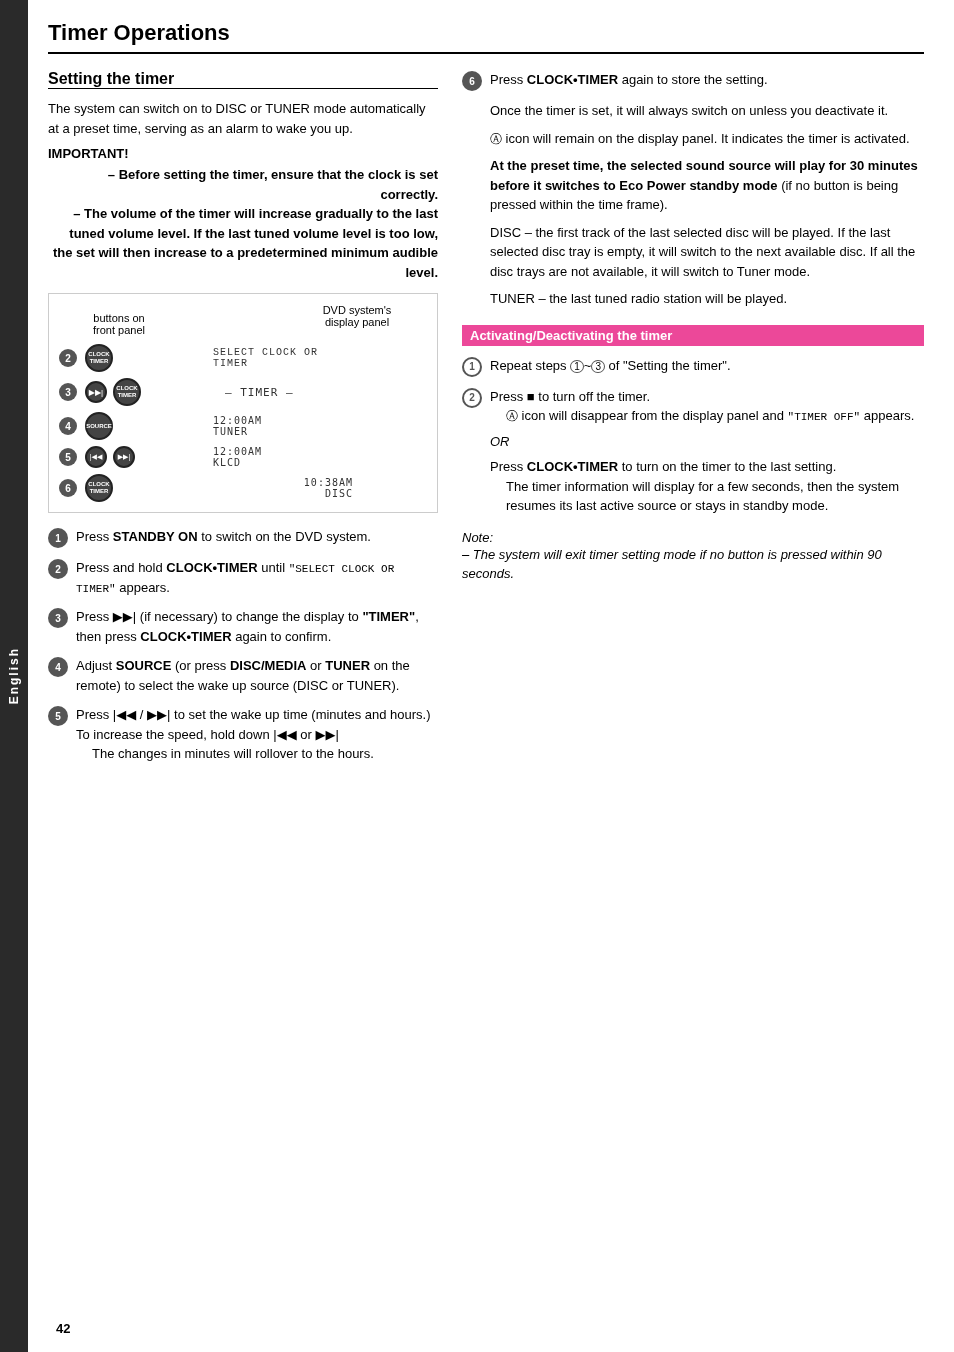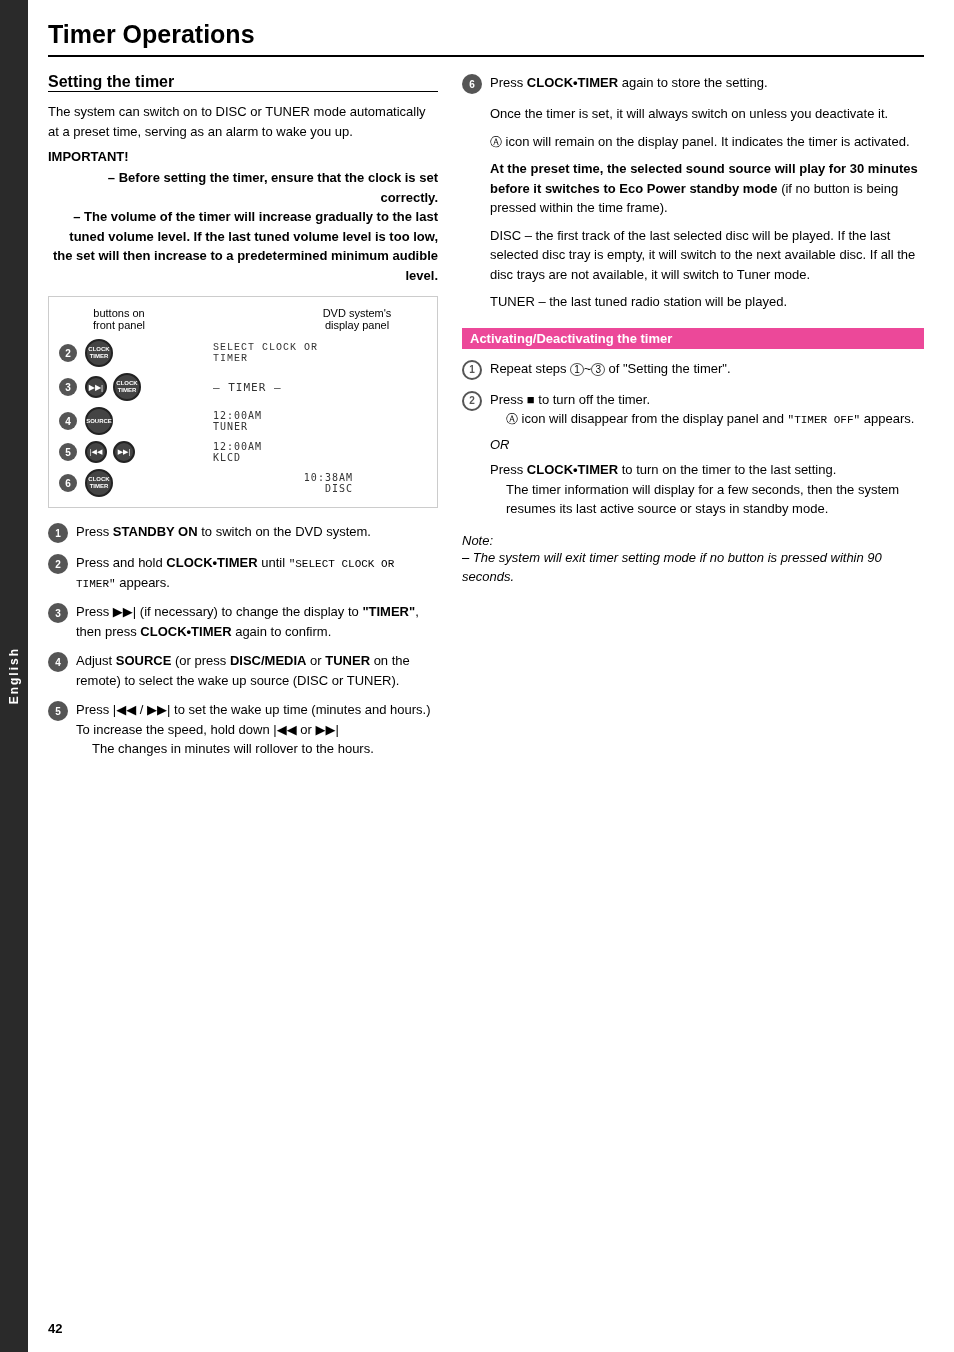--- a/index.html
+++ b/index.html
@@ -38,21 +38,21 @@
     }
 
     
     .main-content {
       flex: 1;
       padding: 20px 30px 20px 20px;
     }
 
     
     .page-title {
-      font-size: 25px;
+      font-size: 22px;
       font-weight: bold;
       border-bottom: 2px solid #000;
       padding-bottom: 6px;
       margin-bottom: 16px;
     }
 
     
     .two-col {
       display: flex;
       gap: 24px;
@@ -108,20 +108,21 @@
     }
     .diagram-labels {
       display: flex;
       justify-content: space-between;
       margin-bottom: 8px;
     }
     .diagram-label {
       font-size: 11px;
       text-align: center;
       width: 120px;
+      margin-top: 8px;
     }
     .diagram-label-right {
       font-size: 11px;
       text-align: center;
       width: 140px;
     }
     .diagram-row {
       display: flex;
       align-items: center;
       gap: 8px;
@@ -241,21 +242,21 @@
       padding: 3px 8px;
       font-size: 13px;
       font-weight: bold;
       margin-bottom: 10px;
     }
 
     
     .page-number {
       position: absolute;
       bottom: 16px;
-      left: 48px;
+      left: 56px;
       font-size: 13px;
       font-weight: bold;
     }
 
     
     .note-text {
       font-style: italic;
       font-size: 13px;
       line-height: 1.5;
     }
@@ -329,21 +330,21 @@
           <div class="diagram-row" style="margin-top:6px;">
             <div class="step-circle">3</div>
             <div class="diagram-buttons">
               <div class="btn-round-small">
                 <span style="font-size:8px;color:#fff;">▶▶|</span>
               </div>
               <div class="btn-round">
                 <span class="btn-round-label">CLOCK<br>TIMER</span>
               </div>
             </div>
-            <div class="display-text" style="font-family:monospace;font-size:11px;">– TIMER –</div>
+            <div class="display-text" style="font-family:monospace;font-size:11px;margin-left:12px;">– TIMER –</div>
           </div>
 
           <div class="diagram-row" style="margin-top:6px;">
             <div class="step-circle">4</div>
             <div class="diagram-buttons">
               <div class="btn-round">
                 <span class="btn-round-label">SOURCE</span>
               </div>
             </div>
             <div class="display-text" style="font-family:monospace;font-size:10px;">12:00AM<br>TUNER</div>

